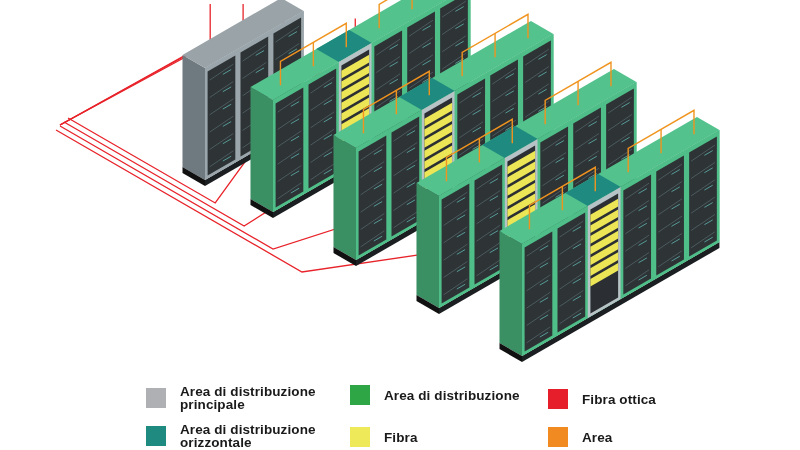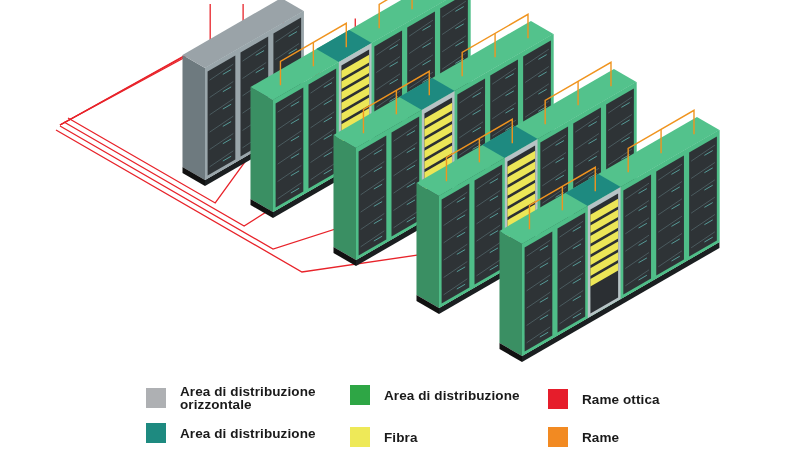--- a/index.html
+++ b/index.html
@@ -442,46 +442,47 @@
         <line x1="661.0796" y1="153.3" x2="661.0796" y2="129.3" stroke="#f0941f" stroke-width="1.4"></line>
       </g>
     </g>
 </svg>
 
 <div class="legend">
   <div class="lg-item" style="left:146px;top:2px">
     <div class="sw" style="background: rgb(174, 176, 179);"></div>
     <div class="lg-text">
         <span>Area di distribuzione</span>
-        <span>orizzontale</span>
+        <span>principale</span>
       </div>
   </div>
   <div class="lg-item" style="left:350px;top:2px">
     <div class="sw" style="background: rgb(46, 166, 69);"></div>
     <div class="lg-text">
         <span>Area di distribuzione</span>
       </div>
   </div>
   <div class="lg-item" style="left:548px;top:6px">
     <div class="sw" style="background: rgb(230, 29, 43);"></div>
     <div class="lg-text">
-        <span>Rame ottica</span>
+        <span>Fibra ottica</span>
       </div>
   </div>
   <div class="lg-item" style="left:146px;top:40px">
     <div class="sw" style="background: rgb(30, 138, 128);"></div>
     <div class="lg-text">
         <span>Area di distribuzione</span>
+        <span>orizzontale</span>
       </div>
   </div>
   <div class="lg-item" style="left:350px;top:44px">
     <div class="sw" style="background: rgb(238, 233, 88);"></div>
     <div class="lg-text">
         <span>Fibra</span>
       </div>
   </div>
   <div class="lg-item" style="left:548px;top:44px">
     <div class="sw" style="background: rgb(242, 138, 34);"></div>
     <div class="lg-text">
-        <span>Rame</span>
+        <span>Area</span>
       </div>
   </div>
 </div>
 
 </body></html>

